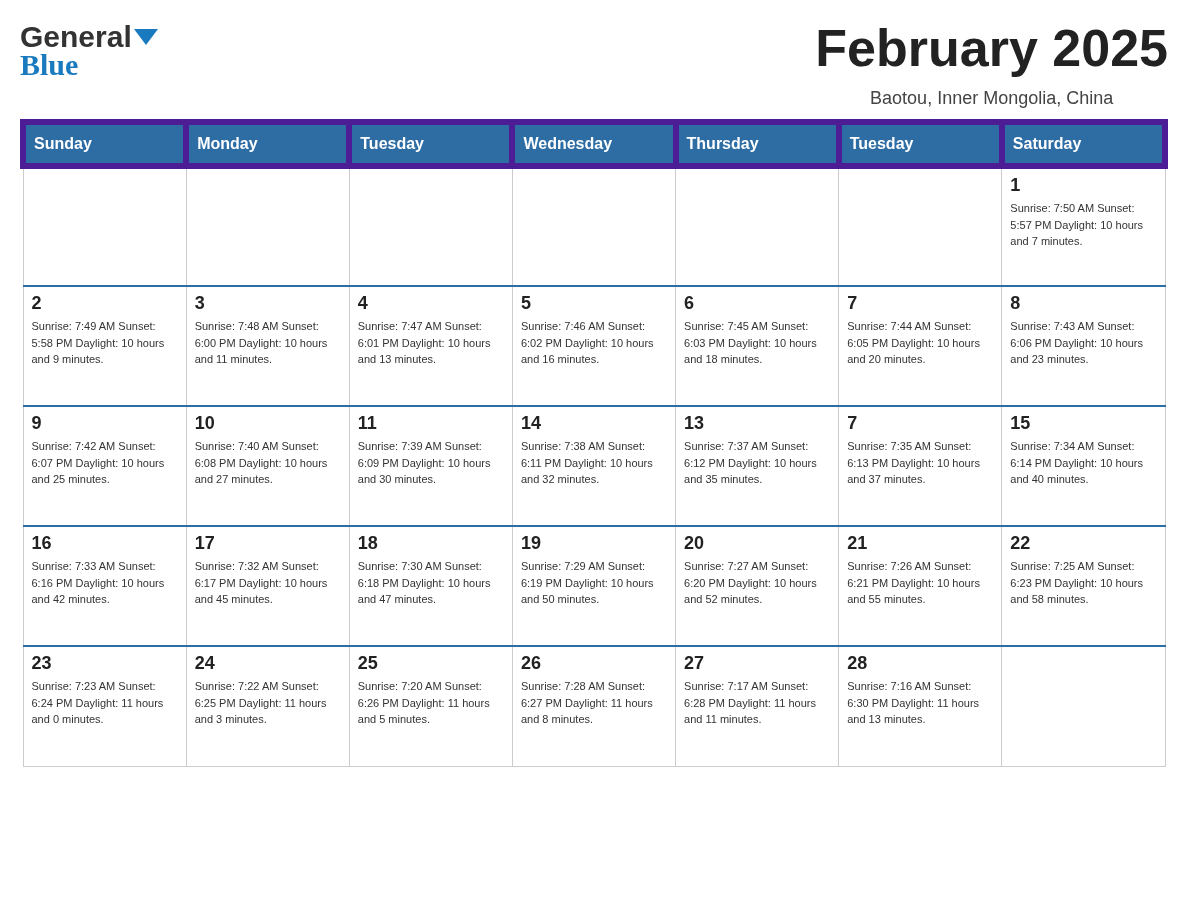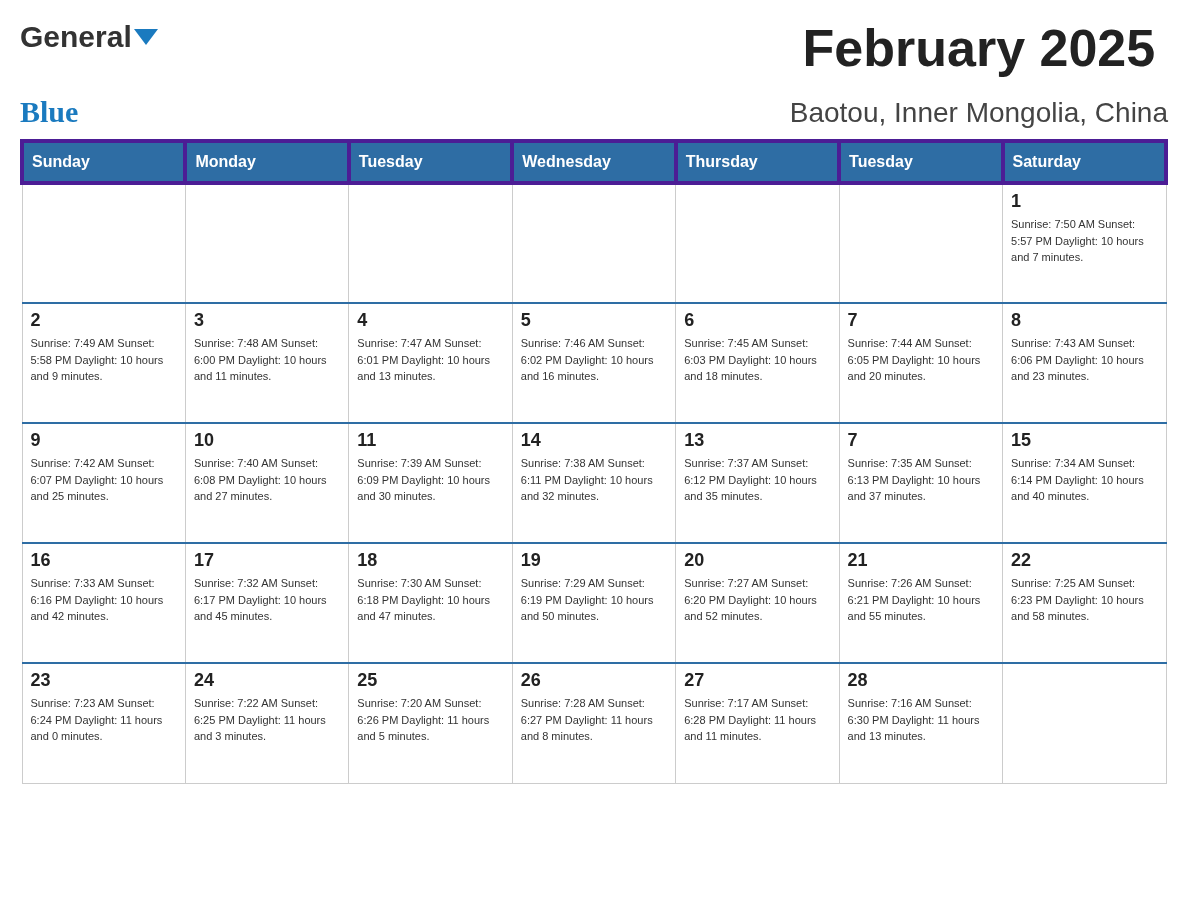--- a/index.html
+++ b/index.html
@@ -14,49 +14,48 @@
     .header {
       display: flex;
       justify-content: space-between;
       align-items: flex-start;
       margin-bottom: 10px;
     }
     .logo {
       display: flex;
       flex-direction: column;
       align-items: flex-start;
-      gap: 47px;
     }
     .title-section {
       text-align: center;
     }
     .month-title {
       font-size: 52px;
       font-weight: bold;
       color: #222;
       line-height: 1.1;
     }
     .location {
-      font-size: 28px;
+      font-size: 18px;
       color: #444;
-      margin-top: 20px;
+      margin-top: 11px;
     }
     .calendar {
       width: 100%;
       border-collapse: collapse;
       margin-top: 10px;
     }
     .calendar th {
       background-color: #2e6da4;
       color: #fff;
       font-size: 16px;
       font-weight: bold;
       padding: 10px 8px;
       text-align: left;
-      border: 4px solid #4c1d95;
+      border: 6px solid #4c1d95;
     }
     .calendar td {
       border: 1px solid #ccc;
       vertical-align: top;
       padding: 6px 8px;
       width: calc(100% / 7);
       min-height: 100px;
       height: 120px;
     }
     .calendar tr td {

